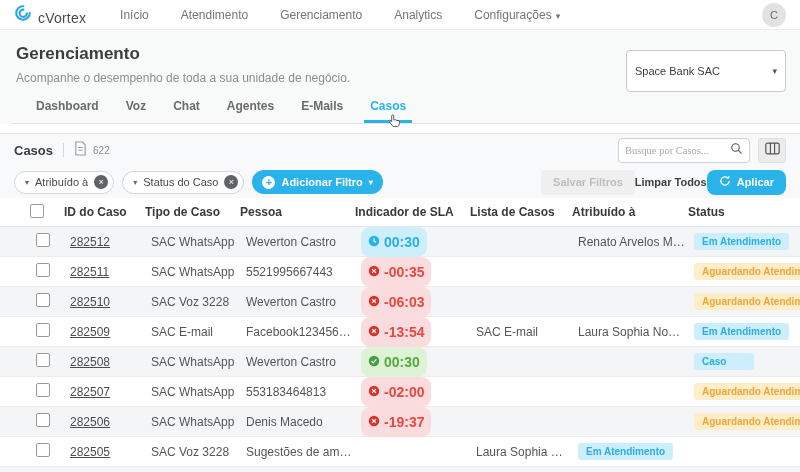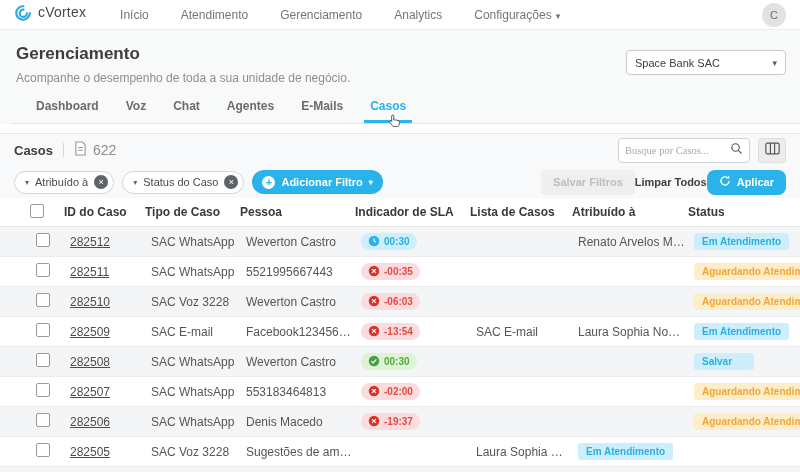--- a/index.html
+++ b/index.html
@@ -2,51 +2,51 @@
 <html><head>
 <meta charset="utf-8">
 <style>
   * { margin:0; padding:0; box-sizing:border-box; }
   html,body { width:800px; height:472px; overflow:hidden; background:#fff;
     font-family:"Liberation Sans", sans-serif; }
 
   
   .topnav { height:30px; background:#fff; border-bottom:1px solid #ececec;
     display:flex; align-items:center; padding:0 14px; }
-  .brand { display:flex; align-items:flex-start; gap:6px; margin-right:34px; }
+  .brand { display:flex; align-items:flex-end; gap:6px; margin-right:34px; }
   .brand-name { font-size:14px; color:#4a4a4a; letter-spacing:.2px; }
   .navitems { display:flex; align-items:center; gap:28px; flex:1; }
   .navitem { font-size:12px; color:#757575; cursor:pointer; }
   .navitem .caret { font-size:9px; color:#757575; margin-left:4px; }
   .avatar { width:24px; height:24px; border-radius:50%; background:#e2e2e2;
     color:#6d6d6d; font-size:11px; display:flex; align-items:center; justify-content:center; }
 
   
   .pagehead { height:94px; background:#f8f9f9; position:relative; }
   .page-title { font-size:17px; font-weight:700; color:#3d3d3d; padding:14px 16px 0; }
   .page-subtitle { font-size:12px; color:#8e8e8e; padding:7px 16px 0; }
-  .unit-select { position:absolute; right:14px; top:20px; width:160px; height:25px;
+  .unit-select { position:absolute; right:14px; top:20px; width:160px; height:42px;
     background:#fff; border:1px solid #c9c9c9; border-radius:4px; display:flex;
     align-items:center; padding:0 8px; font-size:11px; color:#3d3d3d; cursor:pointer; }
   .unit-select .caret { margin-left:auto; font-size:9px; color:#555; }
   .tabs { position:absolute; left:12px; bottom:0; width:100%; display:flex; gap:15px;
     padding:0 10px 0 18px; border-bottom:1px solid #e4e4e4; }
   .tab { font-size:12px; font-weight:700; color:#6b6b6b; padding:6px 6px 7px;
     border-bottom:3px solid transparent; cursor:pointer; position:relative; }
   .tab.active { color:#29b3ea; border-bottom-color:#29b3ea; }
   .tab .cursor-glyph { display:none; }
   .tab.active .cursor-glyph { display:block; position:absolute; left:50%; bottom:-10px; z-index:5; }
 
   
   .panel { background:#fff; }
   .toolbar { margin-top:9px; background:#f8f9fa; border-top:1px solid #e8e8e8; }
   .panel-head { height:32px; display:flex; align-items:center; padding:0 14px; }
   .panel-title { font-size:13px; font-weight:700; color:#3d3d3d; }
   .vdiv { width:1px; height:14px; background:#d8d8d8; margin:0 10px; }
-  .count { font-size:14px; color:#8d8d8d; margin-left:6px; }
+  .count { font-size:10px; color:#8d8d8d; margin-left:6px; }
   .head-right { margin-left:auto; display:flex; align-items:center; gap:8px; }
   .searchbox { width:132px; height:25px; background:#fff; border:1px solid #d2d2d2;
     border-radius:4px; display:flex; align-items:center; padding:0 6px; }
   .searchbox input { border:none; outline:none; width:100%; font-size:10.5px;
     color:#444; background:transparent; font-family:Liberation Serif, serif; }
   .searchbox input::placeholder { color:#a9a9a9; }
   .cols-btn { width:28px; height:25px; background:#ececec; border:1px solid #e0e0e0;
     border-radius:3px; display:flex; align-items:center; justify-content:center; cursor:pointer; }
 
   .filter-row { height:32px; display:flex; align-items:center; padding:0 14px; gap:8px; }
@@ -78,22 +78,22 @@
     border-bottom:1px solid #e6e6e6; background:#fff; }
   .rows .trow { height:30px; font-size:12px; color:#555; border-bottom:1px solid #ececec;
     cursor:pointer;padding-left:6px; }
   .rows div.trow:nth-of-type(odd) { background:#f4f5f6; }
   .cb { width:14px; height:14px; margin-left:30px; accent-color:#29b3ea; cursor:pointer;
     appearance:none; border:1.5px solid #9a9a9a; border-radius:2px; background:#fff; }
   .id-link { color:#4c4c4c; text-decoration:underline; cursor:pointer; }
   .cell { overflow:hidden; white-space:nowrap; text-overflow:ellipsis; padding-right:8px; }
   .cell-status { overflow:hidden; white-space:nowrap; }
 
-  .badge { display:inline-flex; align-items:center; gap:4px; height:17px;
-    border-radius:9px; padding:0 7px; font-size:10px; font-weight:700; min-width:46px; }
+  .badge { display:inline-flex; align-items:center; gap:4px; height:30px;
+    border-radius:9px; padding:0 7px; font-size:14px; font-weight:700; min-width:46px; }
   .badge svg { flex:0 0 auto; }
   .badge .ic { display:none; }
   .badge.info { background:#cdeefb; color:#2aaee6; }
   .badge.info .ic-clock { display:block; }
   .badge.neg { background:#fadcdf; color:#e44a42; }
   .badge.neg .ic-x { display:block; }
   .badge.ok { background:#def2d5; color:#53a83e; }
   .badge.ok .ic-check { display:block; }
 
   .sbadge { display:inline-block; height:17px; line-height:17px; border-radius:3px;
@@ -369,21 +369,21 @@
                 <circle cx="8" cy="8" r="7" fill="#43a047"></circle>
                 <path d="M4.7 8.3l2.2 2.2 4.2-4.8" stroke="#fff" stroke-width="1.6" fill="none"></path>
               </svg>
             </span>
             <span>00:30</span>
           </span>
         </span>
         <span class="cell"></span>
         <span class="cell"></span>
         <span class="cell-status">
-          <span class="sbadge cyan">Salvar</span>
+          <span class="sbadge cyan">Caso</span>
         </span>
       </div>
 
       <div class="grid trow">
         <span><input type="checkbox" class="cb" style=""></span>
         <span class="cell"><a class="id-link">282507</a></span>
         <span class="cell">SAC WhatsApp</span>
         <span class="cell">553183464813</span>
         <span class="cell">
           <span class="badge neg">

